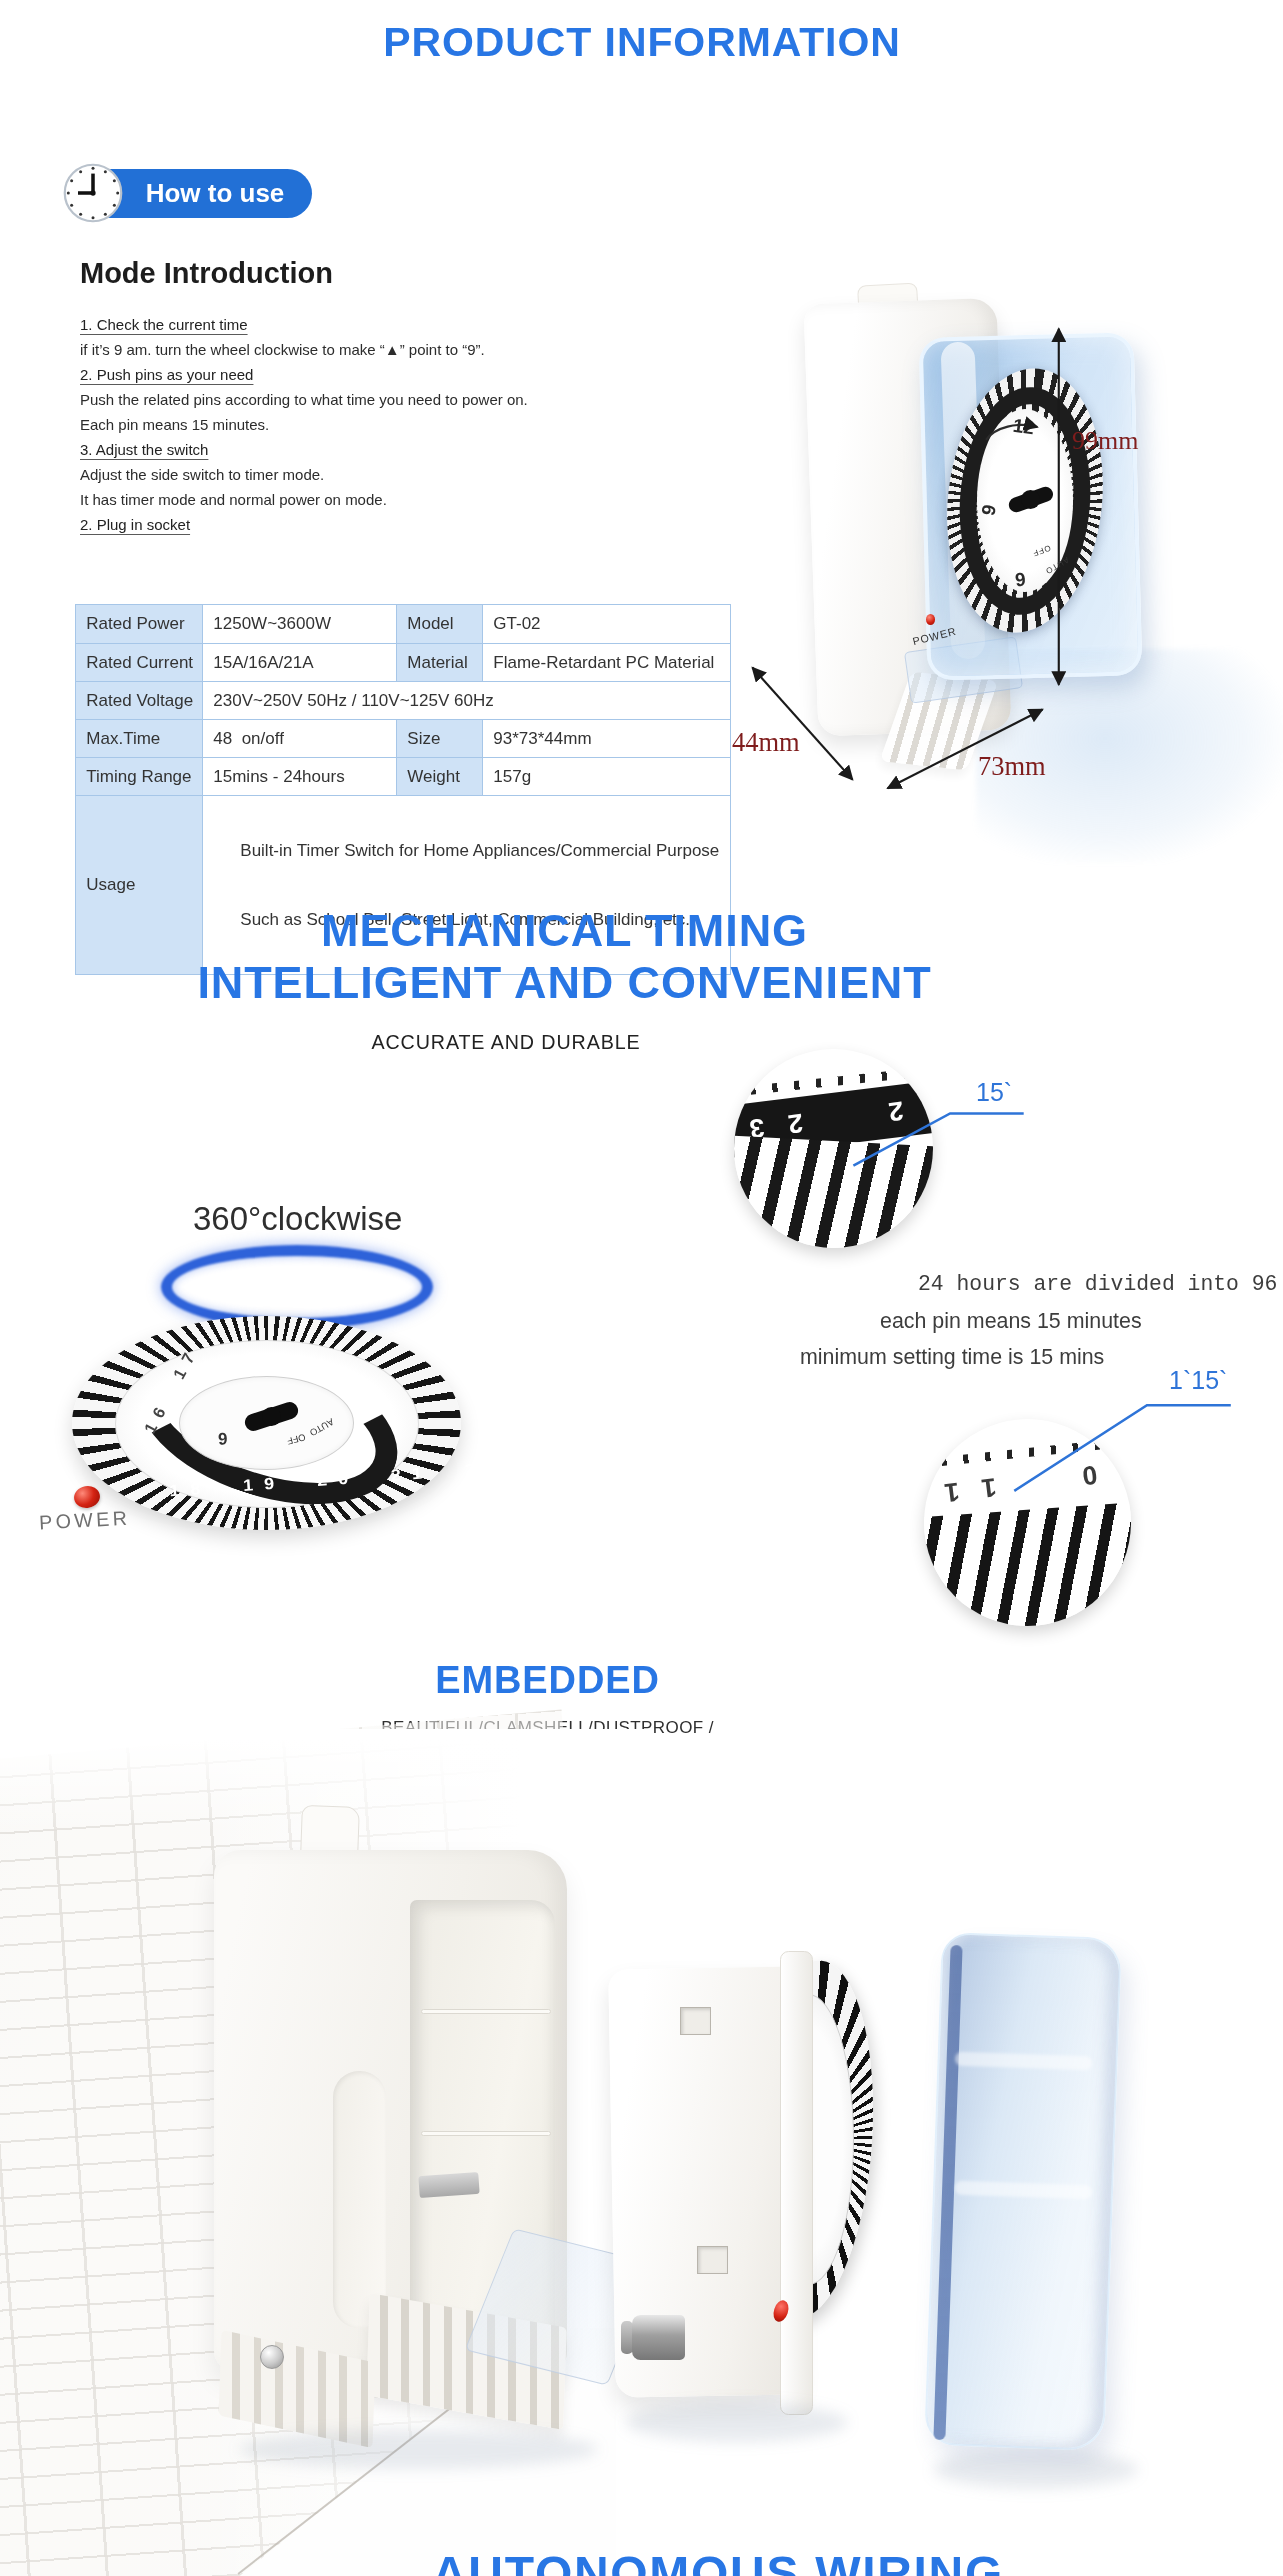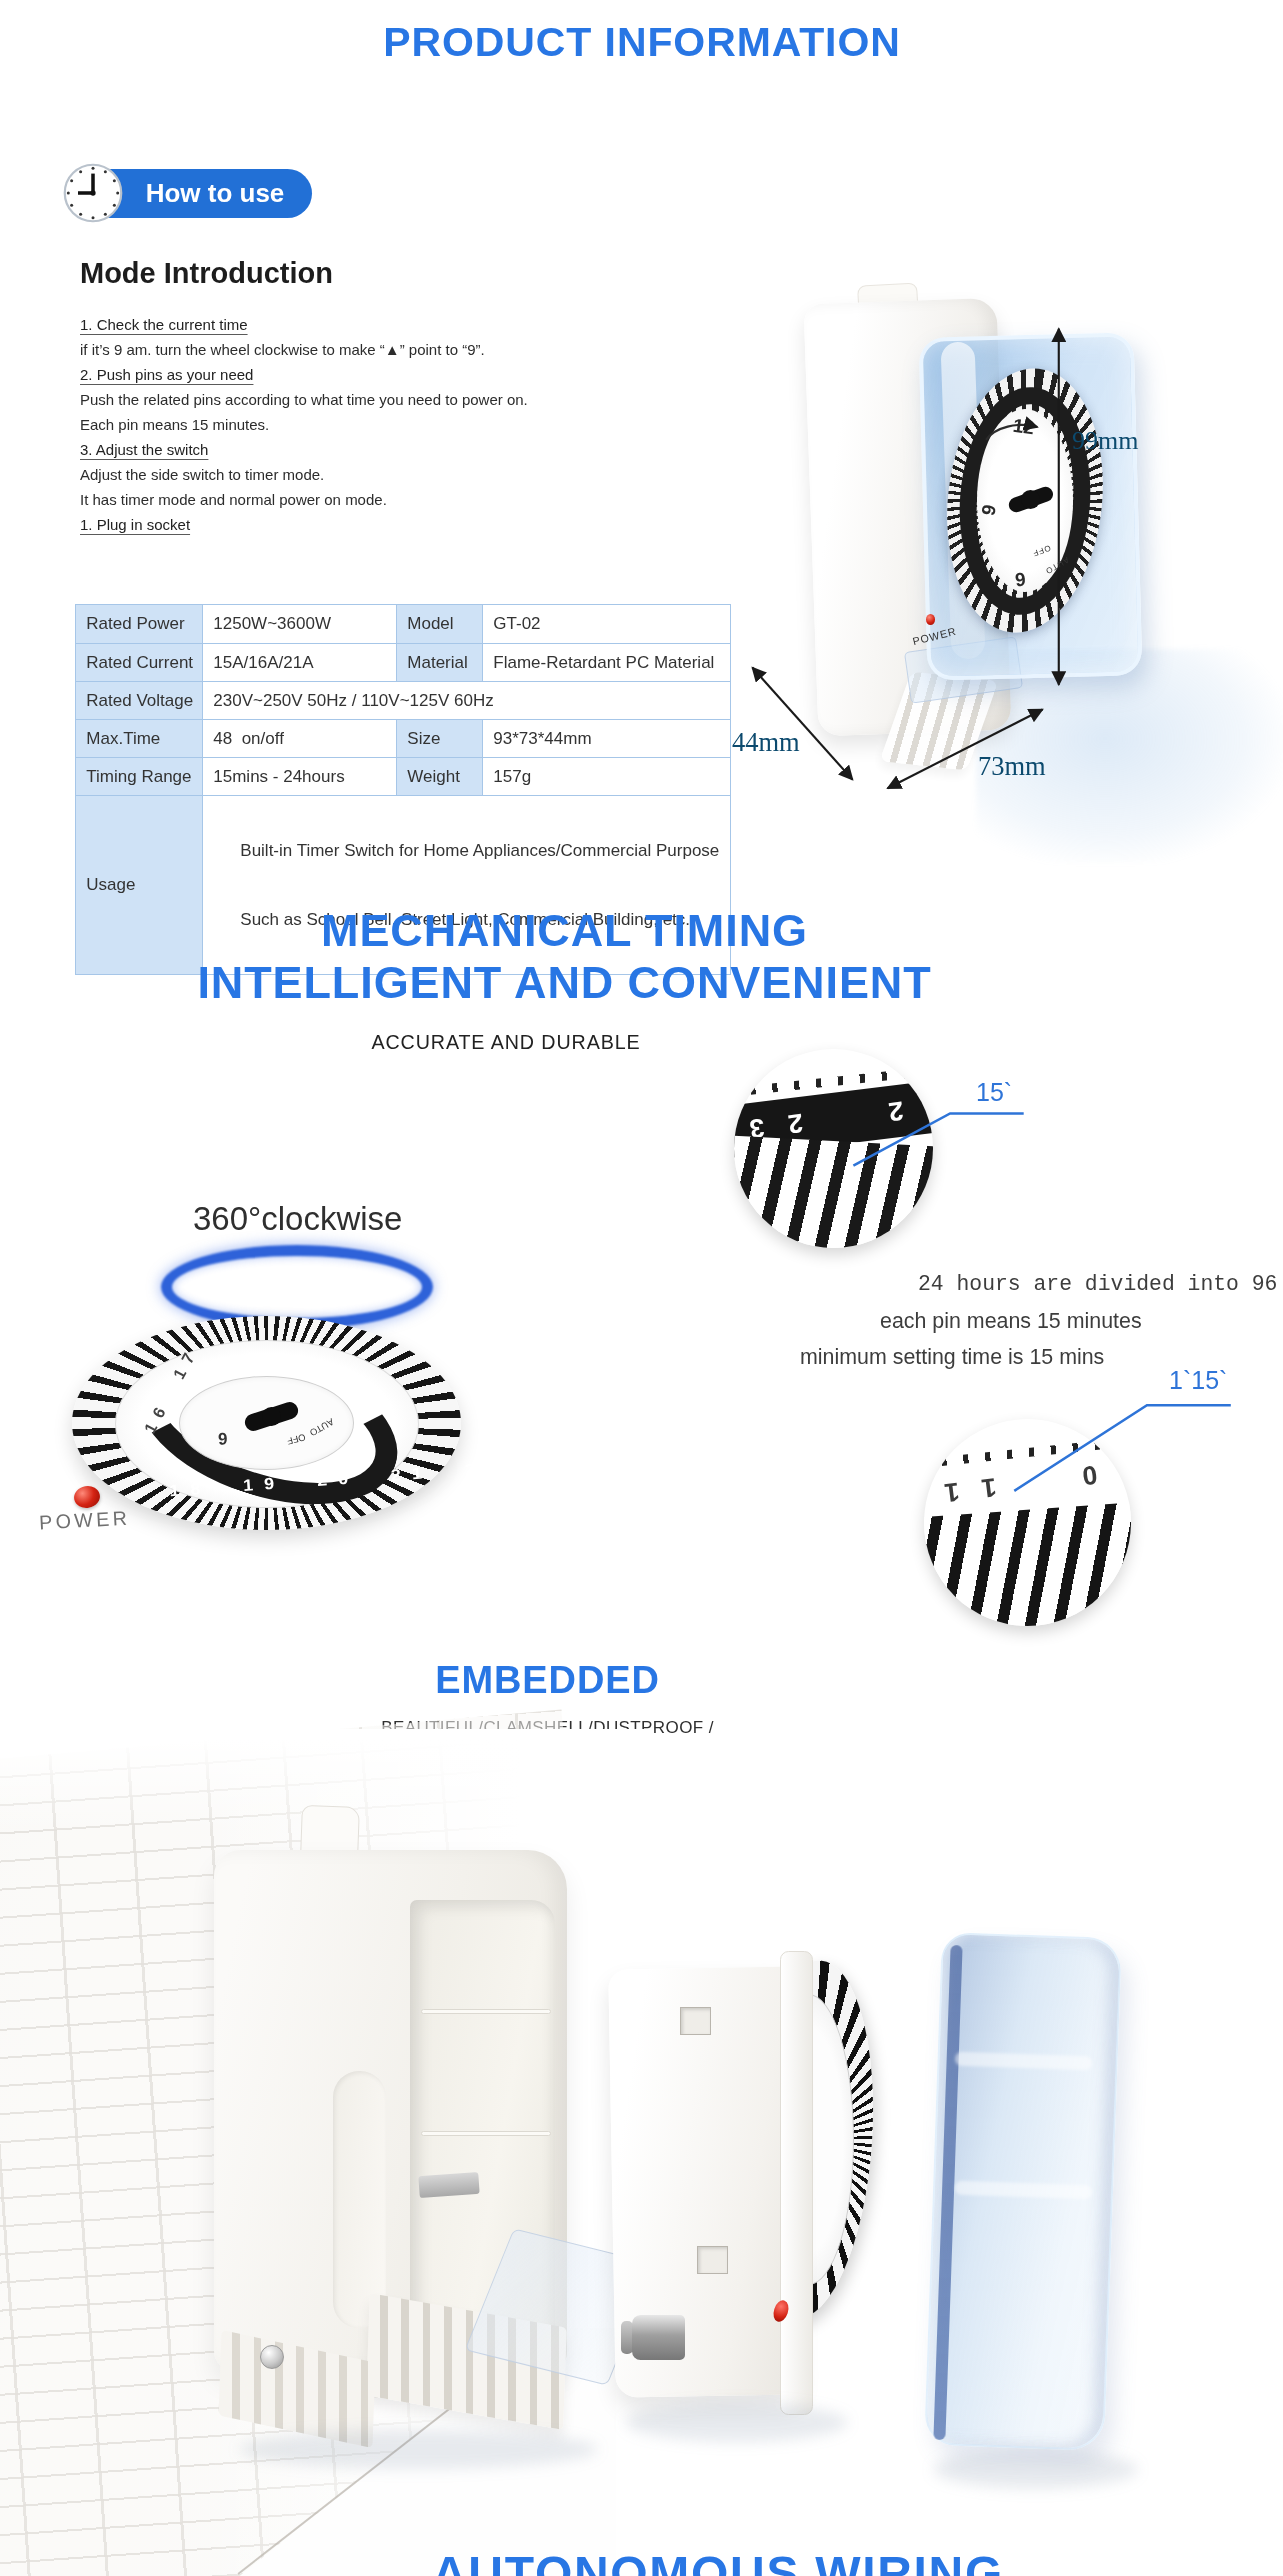--- a/index.html
+++ b/index.html
@@ -62,21 +62,21 @@
   .photo-power{left:912px;top:630px;font-size:10.7px;letter-spacing:0.9px;color:#333;
      transform:rotate(-14deg);z-index:4;}
   .base-fins{left:894px;top:676px;width:90px;height:90px;border-radius:8.6px;opacity:.95;
      background:repeating-linear-gradient(86deg,#ffffff 0 10.3px,#dcd9d3 10.3px 17px);
      transform:skewX(-14deg) rotate(6deg);box-shadow:0 6.8px 12px rgba(0,0,0,.06);z-index:1;}
   .clear-hook{left:907px;top:644px;width:111px;height:50px;border-radius:5.1px;
      background:rgba(222,236,250,.5);border:0.9px solid rgba(180,200,225,.7);
      transform:rotate(-8deg);z-index:2;}
   .photo-ghost{left:976px;top:649px;width:308px;height:214px;filter:blur(2.6px);z-index:0;
      background:radial-gradient(ellipse at 42% 42%,rgba(150,190,230,.32),rgba(150,190,230,.12) 55%,transparent 75%);}
-  .dim-label{font-family:"Liberation Serif",serif;color:#0c4a6e;z-index:8;}
+  .dim-label{font-family:"Liberation Serif",serif;color:#7f1d1d;z-index:8;}
 
   
   .mech-title1{left:51px;top:905px;width:1027px;text-align:center;font-size:45px;font-weight:bold;
      letter-spacing:0.9px;color:var(--accent,#2876e4);}
   .mech-title2{left:51px;top:957px;width:1027px;text-align:center;font-size:45px;font-weight:bold;
      letter-spacing:0.9px;color:var(--accent,#2876e4);}
   .mech-subtitle{left:0;top:1031px;width:1012px;text-align:center;font-size:19.7px;letter-spacing:0.9px;color:#222;}
   .rotate-label{left:193px;top:1200px;font-size:33px;color:#2f2f2f;}
   .blue-ring{left:161px;top:1245px;width:272px;height:84px;border-radius:50%;
      border:11px solid #2e62d9;box-sizing:border-box;filter:blur(1.3px);
@@ -252,21 +252,21 @@
   <div class="abs mode-heading">Mode Introduction</div>
   <div class="abs steps">
     <p class="step-title">1. Check the current time</p>
     <p class="step-line">if it’s 9 am. turn the wheel clockwise to make “▲” point to “9”.</p>
     <p class="step-title">2. Push pins as your need</p>
     <p class="step-line">Push the related pins according to what time you need to power on.</p>
     <p class="step-line">Each pin means 15 minutes.</p>
     <p class="step-title">3. Adjust the switch</p>
     <p class="step-line">Adjust the side switch to timer mode.</p>
     <p class="step-line">It has timer mode and normal power on mode.</p>
-    <p class="step-title">1. Plug in socket</p>
+    <p class="step-title">2. Plug in socket</p>
   </div>
 
   <table class="abs spec">
     <colgroup>
         <col style="width:127px">
         <col style="width:194px">
         <col style="width:86px">
         <col style="width:248px">
       </colgroup>
     <tbody>

